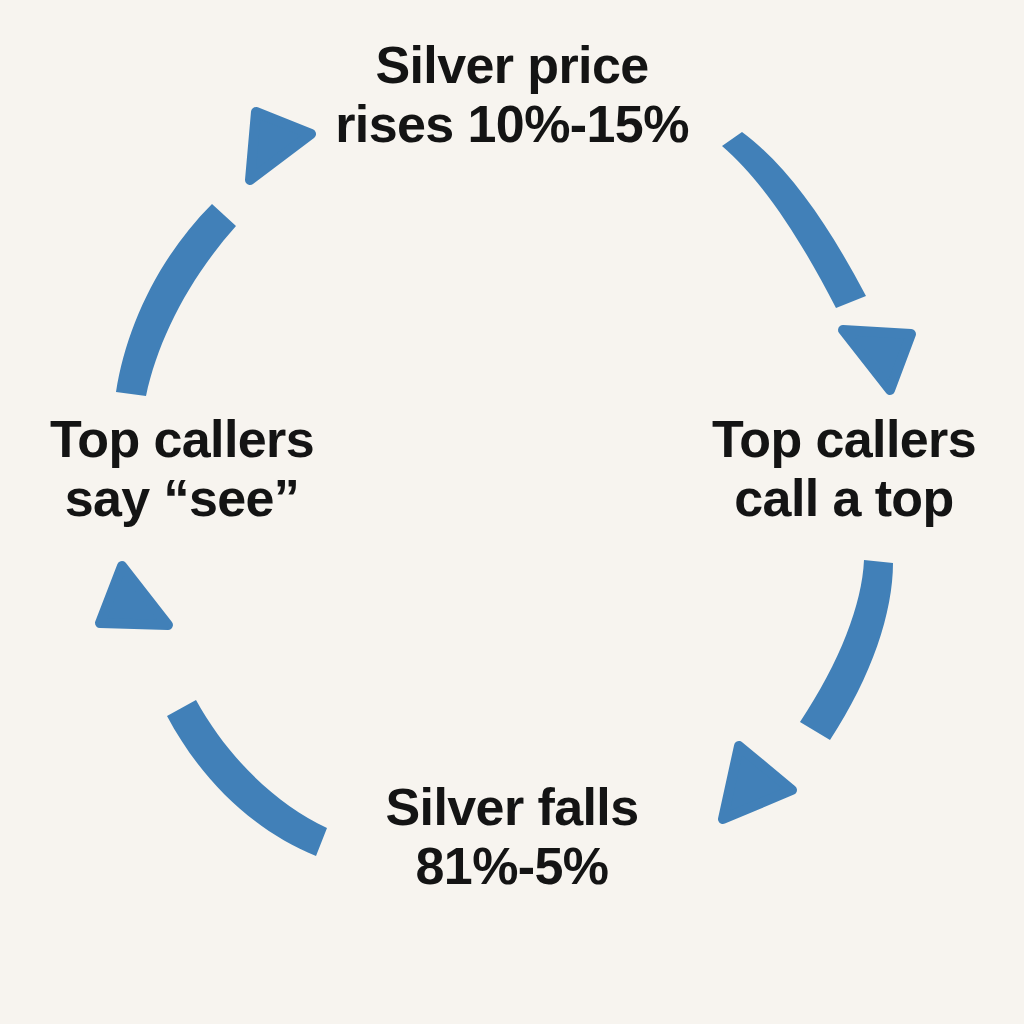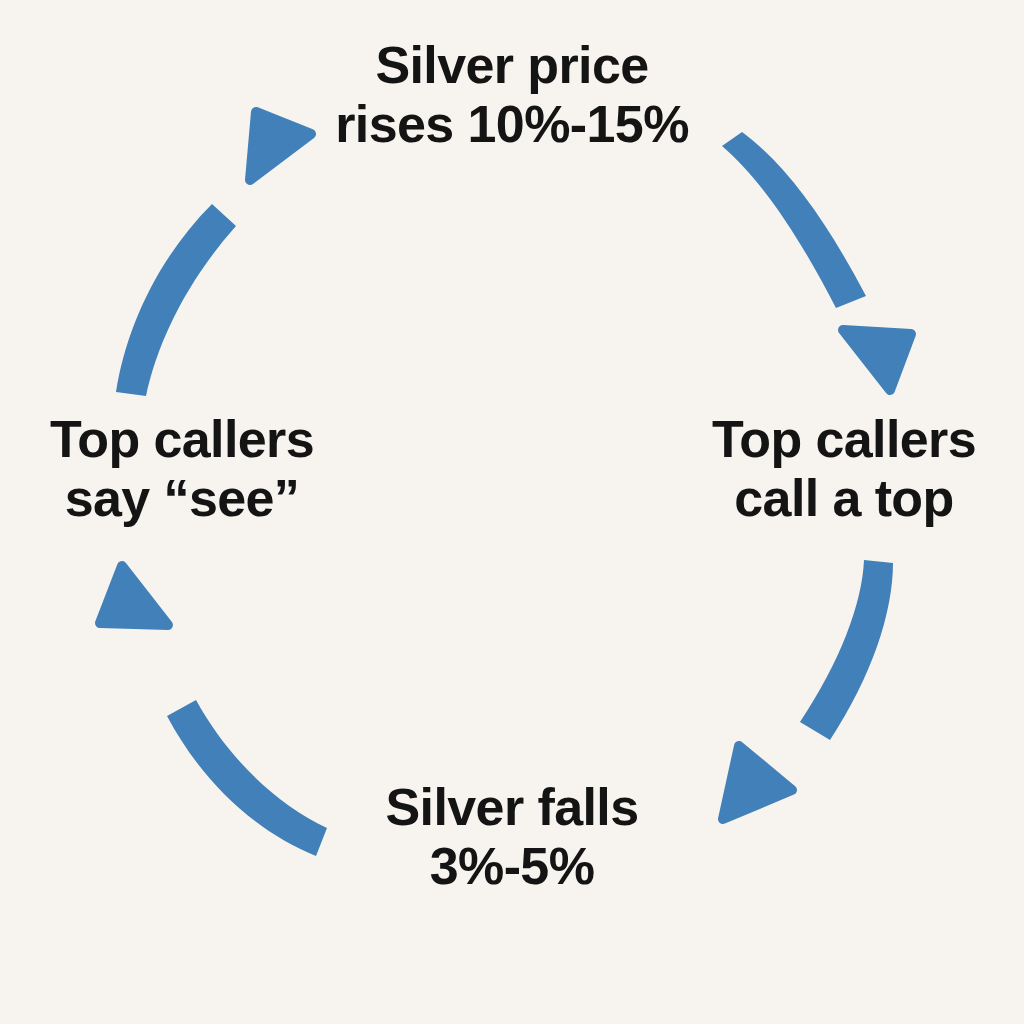--- a/index.html
+++ b/index.html
@@ -100,18 +100,18 @@
 
   </svg>
 
   <div class="node-label" id="label-top" style="color: rgb(20, 20, 20);">Silver price
 rises 10%-15%</div>
 
   <div class="node-label" id="label-right" style="color: rgb(20, 20, 20);">Top callers
 call a top</div>
 
   <div class="node-label" id="label-bottom" style="color: rgb(20, 20, 20);">Silver falls
-3%-5%</div>
+81%-5%</div>
 
   <div class="node-label" id="label-left" style="color: rgb(20, 20, 20);">Top callers
 say “see”</div>
 
 </div>
 
 </body></html>

